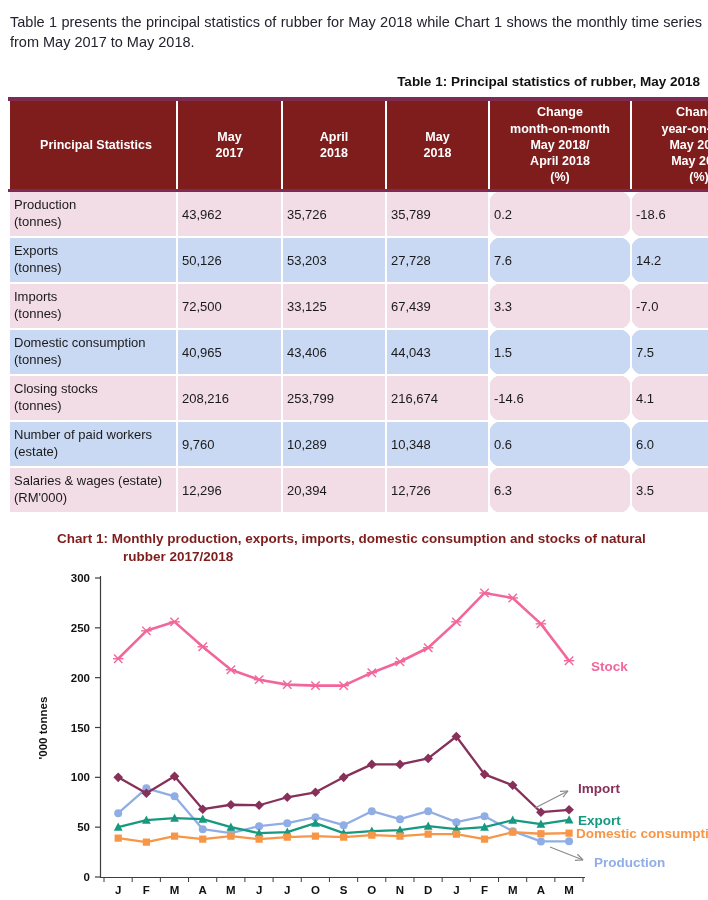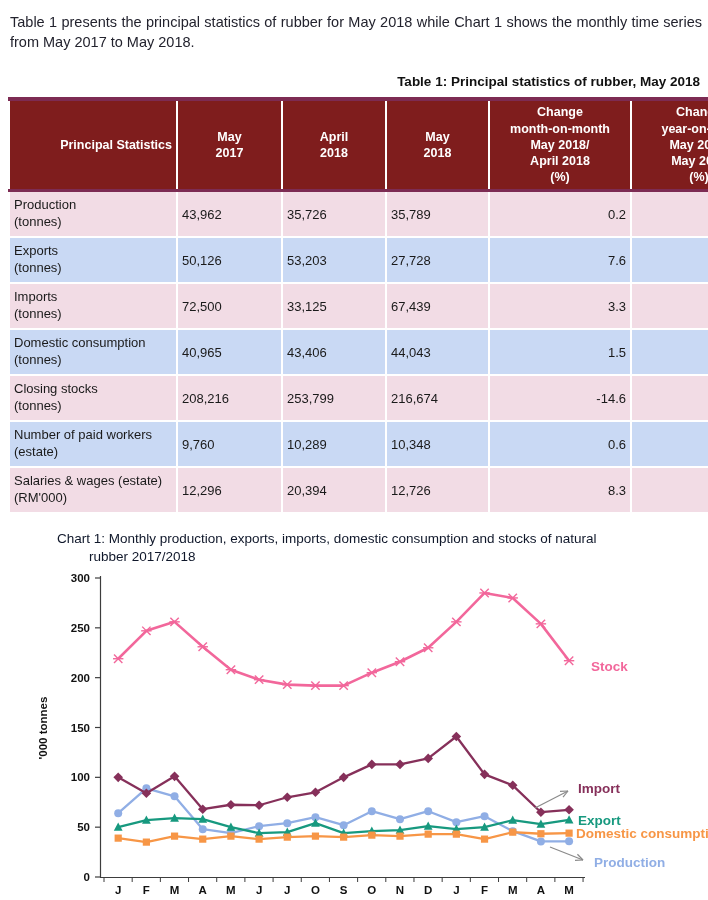--- a/index.html
+++ b/index.html
@@ -3,29 +3,29 @@
 <meta charset="utf-8">
 <style>
   html,body{margin:0;padding:0;background:#ffffff;}
   body{width:708px;height:900px;overflow:hidden;font-family:"Liberation Sans",sans-serif;color:#1a1a1a;}
   .page{padding:8px 8px 0 8px;}
   .intro{font-size:14.5px;line-height:1.38;color:#23232e;margin:4px 2px 0 2px;text-align:justify;width:692px;}
   .table-title{font-size:13.5px;font-weight:bold;color:#111;margin:22px 0 8px 2px;text-align:right;}
   table.stats{border-collapse:collapse;width:692px;table-layout:fixed;border-top:4px solid #7D2B53;margin-left:0px;}
   table.stats th{background:#7f1d1d;color:#ffffff;font-size:12.5px;font-weight:bold;line-height:1.3;
     border:2px solid #ffffff;border-top:none;border-bottom:3px solid #7D2B53;height:84px;vertical-align:middle;text-align:center;padding:2px 4px;}
-  table.stats th.col-label{text-align:right;padding-left:10px;}
+  table.stats th.col-label{text-align:center;padding-left:10px;}
   table.stats td{border:2px solid #ffffff;font-size:13px;vertical-align:middle;height:40px;padding:2px 4px;}
   tr.row-pink td{background:#F2DCE5;}
   tr.row-blue td{background:#C9D9F4;}
   td.cell-label{text-align:left;padding-left:10px;line-height:1.3;}
   td.cell-num{text-align:left;padding-right:16px;}
-  td.cell-pct{text-align:right;}
-  .chart-title{font-size:13.5px;font-weight:normal;color:#0f172a;margin:16px 0 2px 49px;line-height:1.35;}
-  .chart-title .l2{margin-left:32px;}
+  td.cell-pct{text-align:left;border-radius:13px;}
+  .chart-title{font-size:13.5px;font-weight:bold;color:#7f1d1d;margin:16px 0 2px 49px;line-height:1.35;}
+  .chart-title .l2{margin-left:66px;}
   .chart-wrap{margin-left:26px;}
   svg text{font-family:"Liberation Sans",sans-serif;}
 </style>
 </head>
 <body>
 
 <div class="page">
   <p class="intro">Table 1 presents the principal statistics of rubber for May 2018 while Chart 1 shows the monthly time series from May 2017 to May 2018.</p>
 
   <h3 class="table-title">Table 1: Principal statistics of rubber, May 2018</h3>
@@ -109,21 +109,21 @@
           <td class="cell-pct">6.0</td>
         </tr>
         <tr class="row-pink">
           <td class="cell-label">
             <div>Salaries &amp; wages (estate)</div>
             <div>(RM'000)</div>
           </td>
           <td class="cell-num">12,296</td>
           <td class="cell-num">20,394</td>
           <td class="cell-num">12,726</td>
-          <td class="cell-pct">8.3</td>
+          <td class="cell-pct">6.3</td>
           <td class="cell-pct">3.5</td>
         </tr>
       </tbody>
   </table>
 
   <div class="chart-title">
     <div>Chart 1: Monthly production, exports, imports, domestic consumption and stocks of natural</div>
     <div class="l2">rubber 2017/2018</div>
   </div>
 

